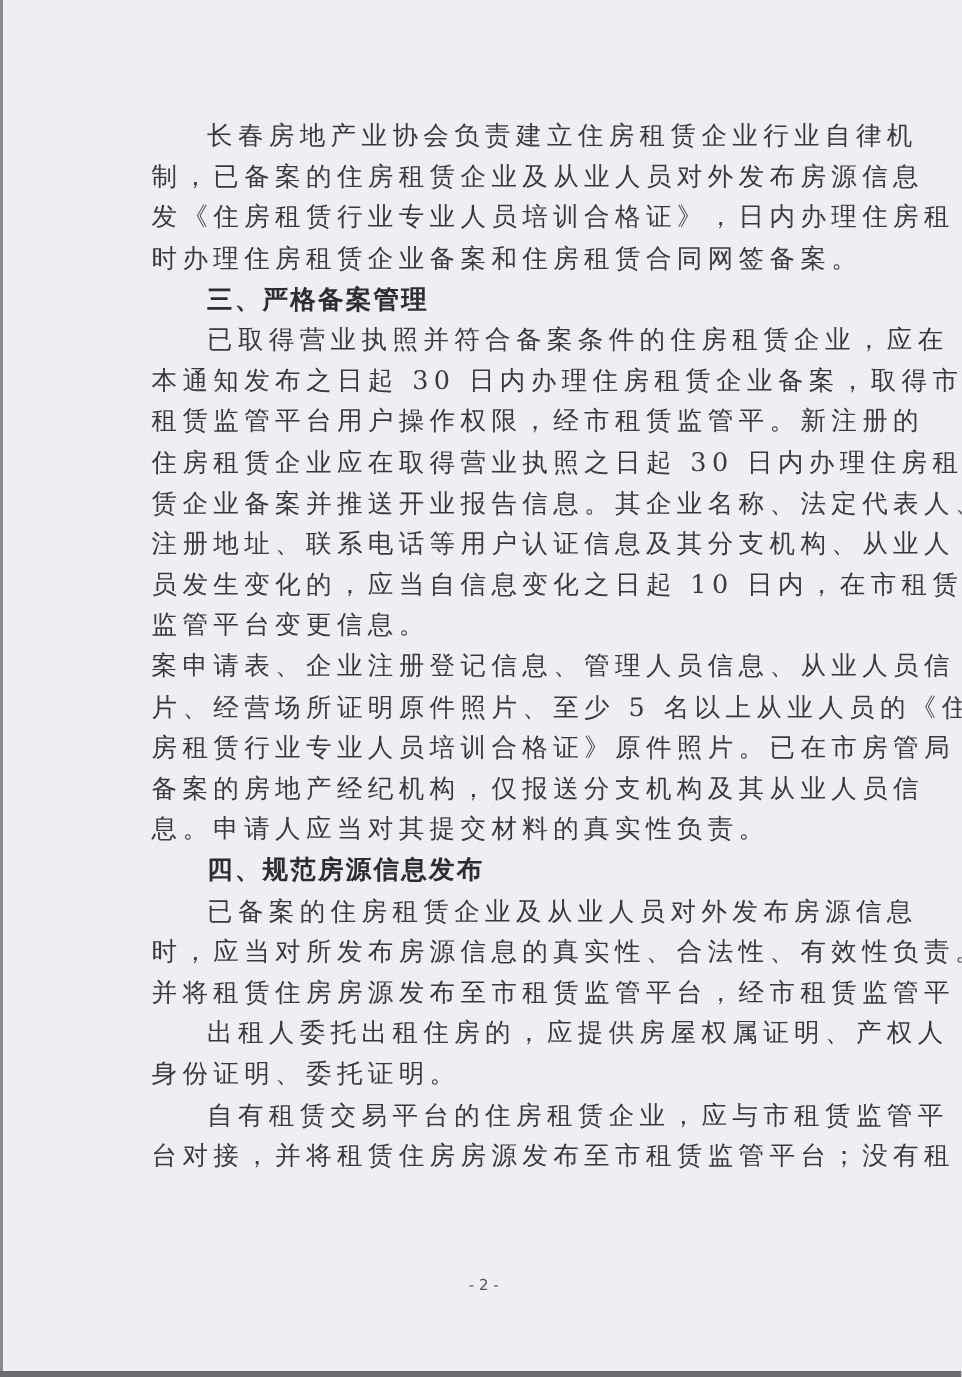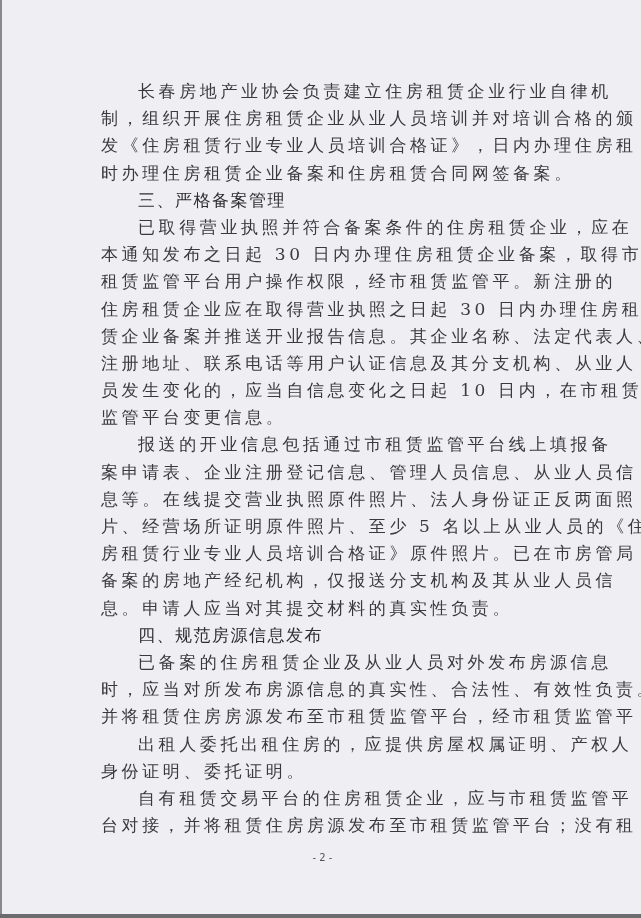--- a/index.html
+++ b/index.html
@@ -23,53 +23,51 @@
     position: absolute; left: 99px; top: 78px; width: 436px;
   }
   .line {
     height: 27.2px; line-height: 27.2px;
     font-size: 17px; letter-spacing: 3.6px;
     white-space: nowrap;
   }
   .indent { padding-left: 37px; }
   .heading {
     font-family: "DejaVu Sans", "Liberation Sans", sans-serif;
-    font-weight: normal; letter-spacing: 1.5px; color: #2e2e32;
+    font-weight: bold; letter-spacing: 1.5px; color: #2e2e32;
   }
   .page-number {
     position: absolute; left: 0; width: 641px; top: 852px;
     text-align: center; font-size: 10px; color: #555;
     font-family: "DejaVu Sans", "Liberation Sans", sans-serif;
   }
 </style>
 </head>
 <body>
 
 <div class="page">
   <div class="content">
 
     <div class="line indent">长春房地产业协会负责建立住房租赁企业行业自律机</div>
-    <div class="line">制，组织开展住房租赁企业从业人员培训并对培训合格的颁</div>
+    <div class="line">制，已备案的住房租赁企业及从业人员对外发布房源信息</div>
     <div class="line">发《住房租赁行业专业人员培训合格证》，日内办理住房租</div>
     <div class="line">时办理住房租赁企业备案和住房租赁合同网签备案。</div>
 
     <div class="line indent heading">三、严格备案管理</div>
 
     <div class="line indent">已取得营业执照并符合备案条件的住房租赁企业，应在</div>
     <div class="line">本通知发布之日起 30 日内办理住房租赁企业备案，取得市</div>
     <div class="line">租赁监管平台用户操作权限，经市租赁监管平。新注册的</div>
     <div class="line">住房租赁企业应在取得营业执照之日起 30 日内办理住房租</div>
     <div class="line">赁企业备案并推送开业报告信息。其企业名称、法定代表人、</div>
     <div class="line">注册地址、联系电话等用户认证信息及其分支机构、从业人</div>
     <div class="line">员发生变化的，应当自信息变化之日起 10 日内，在市租赁</div>
     <div class="line">监管平台变更信息。</div>
 
-    <div class="line indent">报送的开业信息包括通过市租赁监管平台线上填报备</div>
     <div class="line">案申请表、企业注册登记信息、管理人员信息、从业人员信</div>
-    <div class="line">息等。在线提交营业执照原件照片、法人身份证正反两面照</div>
     <div class="line">片、经营场所证明原件照片、至少 5 名以上从业人员的《住</div>
     <div class="line">房租赁行业专业人员培训合格证》原件照片。已在市房管局</div>
     <div class="line">备案的房地产经纪机构，仅报送分支机构及其从业人员信</div>
     <div class="line">息。申请人应当对其提交材料的真实性负责。</div>
 
     <div class="line indent heading">四、规范房源信息发布</div>
 
     <div class="line indent">已备案的住房租赁企业及从业人员对外发布房源信息</div>
     <div class="line">时，应当对所发布房源信息的真实性、合法性、有效性负责。</div>
     <div class="line">并将租赁住房房源发布至市租赁监管平台，经市租赁监管平</div>

